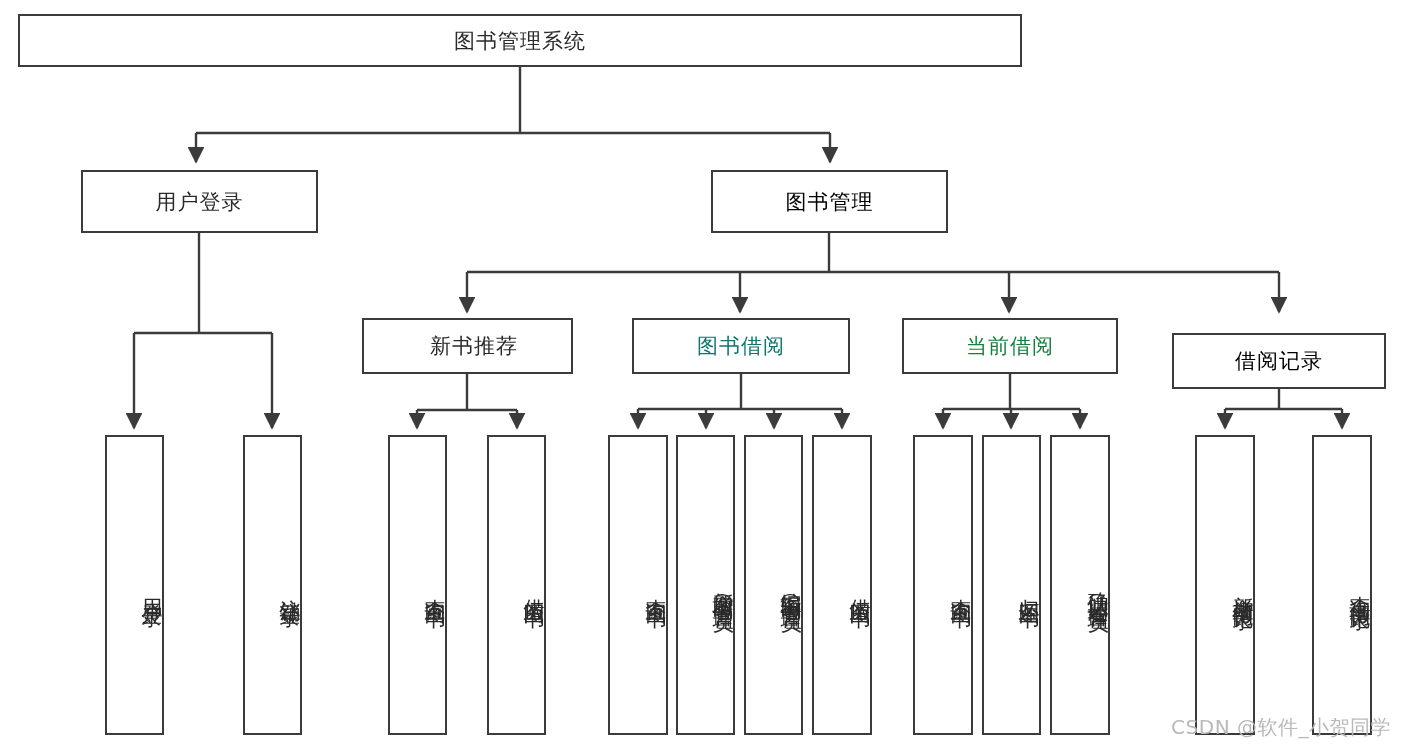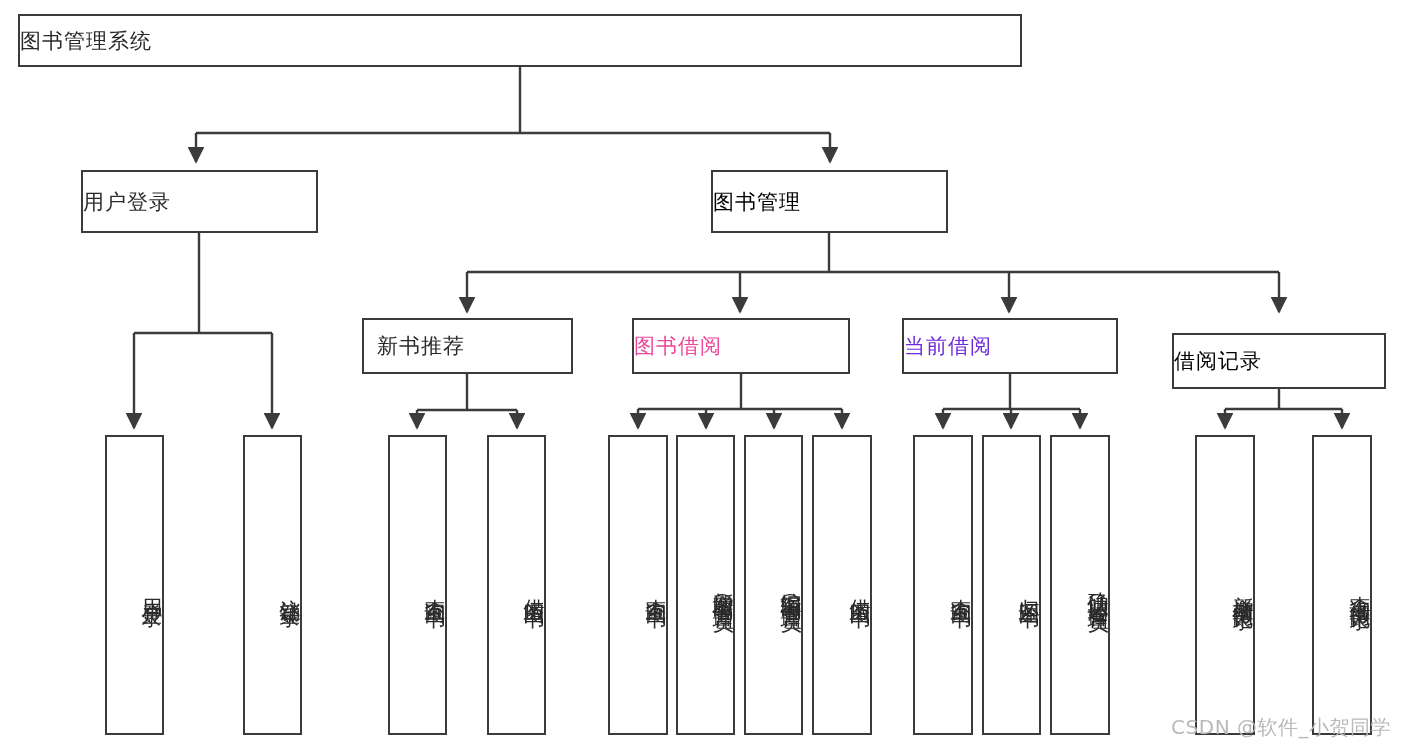--- a/index.html
+++ b/index.html
@@ -25,21 +25,21 @@
     height: 747px;
     pointer-events: none;
   }
   .node {
     position: absolute;
     box-sizing: border-box;
     border: 2px solid #3b3b3b;
     background: #ffffff;
     display: flex;
     align-items: center;
-    justify-content: flex-start;
+    justify-content: center;
     color: #2a2a2a;
   }
   .node.horiz {
     font-size: 21px;
     letter-spacing: 1px;
   }
   .node.vert {
     writing-mode: vertical-rl;
     text-orientation: upright;
     font-size: 21px;
@@ -129,24 +129,24 @@
       </div>
       <div class="node horiz" style="left: 81px; top: 170px; width: 237px; height: 63px; border-color: rgb(59, 59, 59); background: rgb(255, 255, 255); color: rgb(42, 42, 42);">
         <span>用户登录</span>
       </div>
       <div class="node horiz" style="left: 711px; top: 170px; width: 237px; height: 63px; border-color: rgb(59, 59, 59); background: rgb(255, 255, 255); color: #000000;">
         <span>图书管理</span>
       </div>
       <div class="node horiz" style="left: 362px; top: 318px; width: 211px; height: 56px; border-color: rgb(59, 59, 59); background: rgb(255, 255, 255); color: rgb(42, 42, 42); padding-left: 13px;">
         <span>新书推荐</span>
       </div>
-      <div class="node horiz" style="left: 632px; top: 318px; width: 218px; height: 56px; border-color: rgb(59, 59, 59); background: rgb(255, 255, 255); color: #ec4899;">
+      <div class="node horiz" style="left: 632px; top: 318px; width: 218px; height: 56px; border-color: rgb(59, 59, 59); background: rgb(255, 255, 255); color: #0f766e;">
         <span>图书借阅</span>
       </div>
-      <div class="node horiz" style="left: 902px; top: 318px; width: 216px; height: 56px; border-color: rgb(59, 59, 59); background: rgb(255, 255, 255); color: #6d28d9;">
+      <div class="node horiz" style="left: 902px; top: 318px; width: 216px; height: 56px; border-color: rgb(59, 59, 59); background: rgb(255, 255, 255); color: #15803d;">
         <span>当前借阅</span>
       </div>
       <div class="node horiz" style="left: 1172px; top: 333px; width: 214px; height: 56px; border-color: rgb(59, 59, 59); background: rgb(255, 255, 255); color: #000000;">
         <span>借阅记录</span>
       </div>
       <div class="node vert" style="left: 105px; top: 435px; width: 59px; height: 300px; border-color: rgb(59, 59, 59); background: rgb(255, 255, 255); color: rgb(42, 42, 42);">
         <span>用户登录</span>
       </div>
       <div class="node vert" style="left: 243px; top: 435px; width: 59px; height: 300px; border-color: rgb(59, 59, 59); background: rgb(255, 255, 255); color: rgb(42, 42, 42);">
         <span>注销登录</span>

